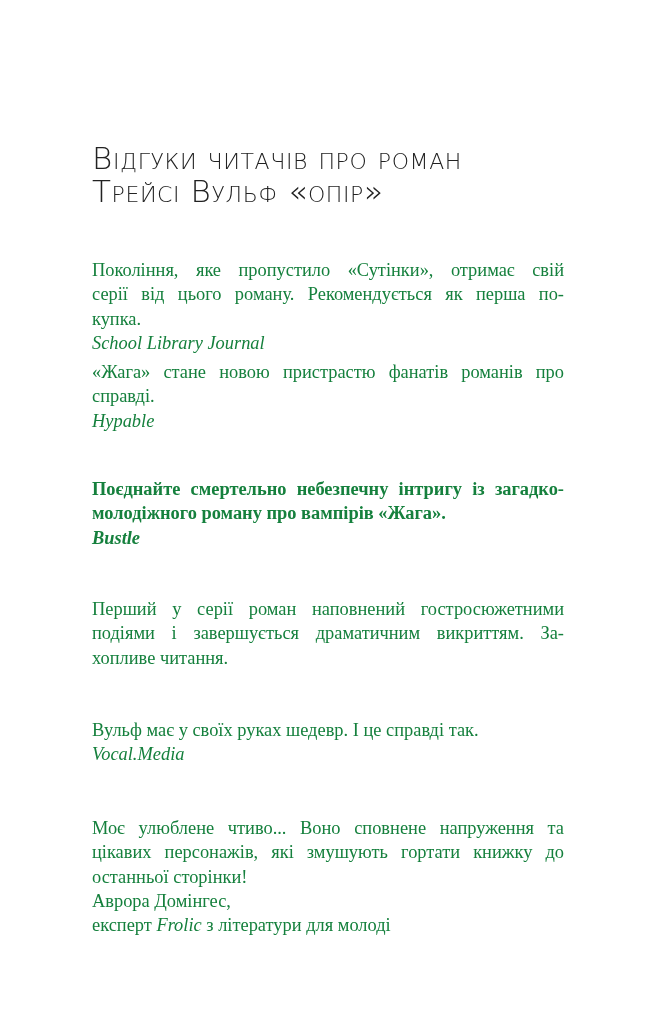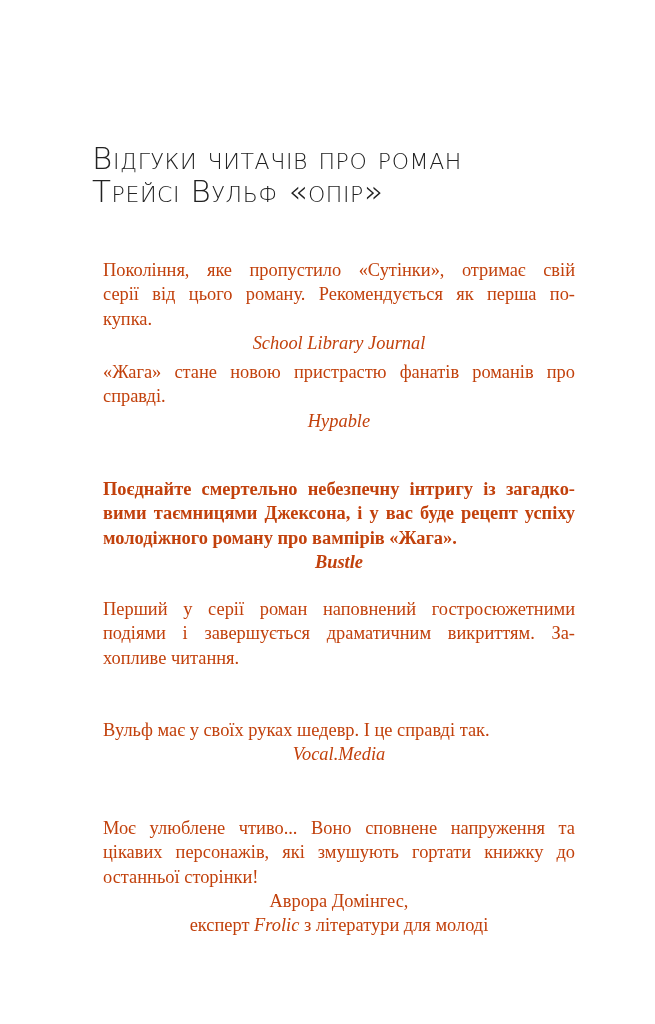--- a/index.html
+++ b/index.html
@@ -35,35 +35,34 @@
       font-variant: small-caps;
     }
     .title span { display: block; white-space: nowrap; }
     .review {
       position: absolute;
       left: 0;
       width: 472px;
       font-family: "Liberation Serif", "DejaVu Serif", serif;
       font-size: 18.4px;
       line-height: 24.3px;
-      color: #c2410c;
-      margin-left: 11px;
+      color: #15803d;
     }
     .review .line {
       display: block;
       white-space: nowrap;
       text-align: justify;
       text-align-last: justify;
     }
     .review .line.last {
       text-align-last: left;
     }
     .review .source {
       display: block;
-      text-align: center;
+      text-align: left;
       font-style: italic;
       white-space: nowrap;
     }
     .review .source.plain { font-style: normal; }
     .review .source .it { font-style: italic; }
     #r1 { top: 258px; }
     #r2 { top: 360px; }
     #r3 { top: 477px; font-weight: bold; }
     #r4 { top: 597px; }
     #r5 { top: 718px; }
@@ -87,21 +86,20 @@
   </div>
 
   <div class="review" id="r2">
     <span class="line">«Жага» стане новою пристрастю фанатів романів про</span>
     <span class="line last">справді.</span>
     <span class="source">Hypable</span>
   </div>
 
   <div class="review" id="r3">
     <span class="line">Поєднайте смертельно небезпечну інтригу із загадко-</span>
-    <span class="line">вими таємницями Джексона, і у вас буде рецепт успіху</span>
     <span class="line last">молодіжного роману про вампірів «Жага».</span>
     <span class="source">Bustle</span>
   </div>
 
   <div class="review" id="r4">
     <span class="line">Перший у серії роман наповнений гостросюжетними</span>
     <span class="line">подіями і завершується драматичним викриттям. За-</span>
     <span class="line last">хопливе читання.</span>
   </div>
 

